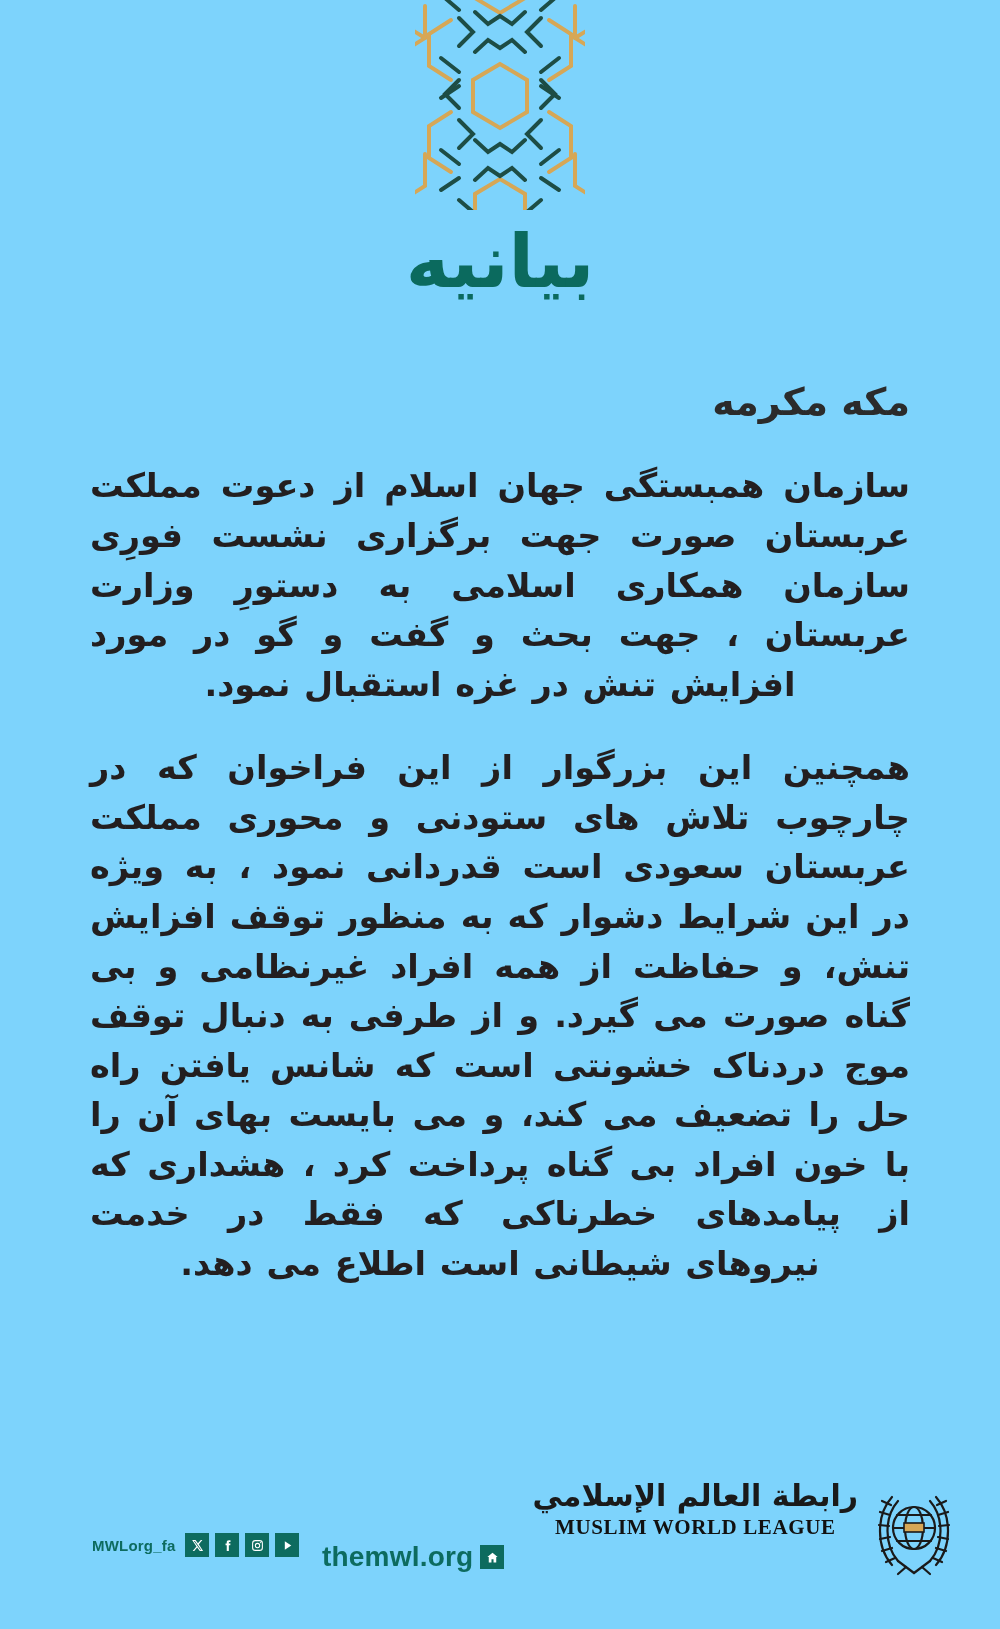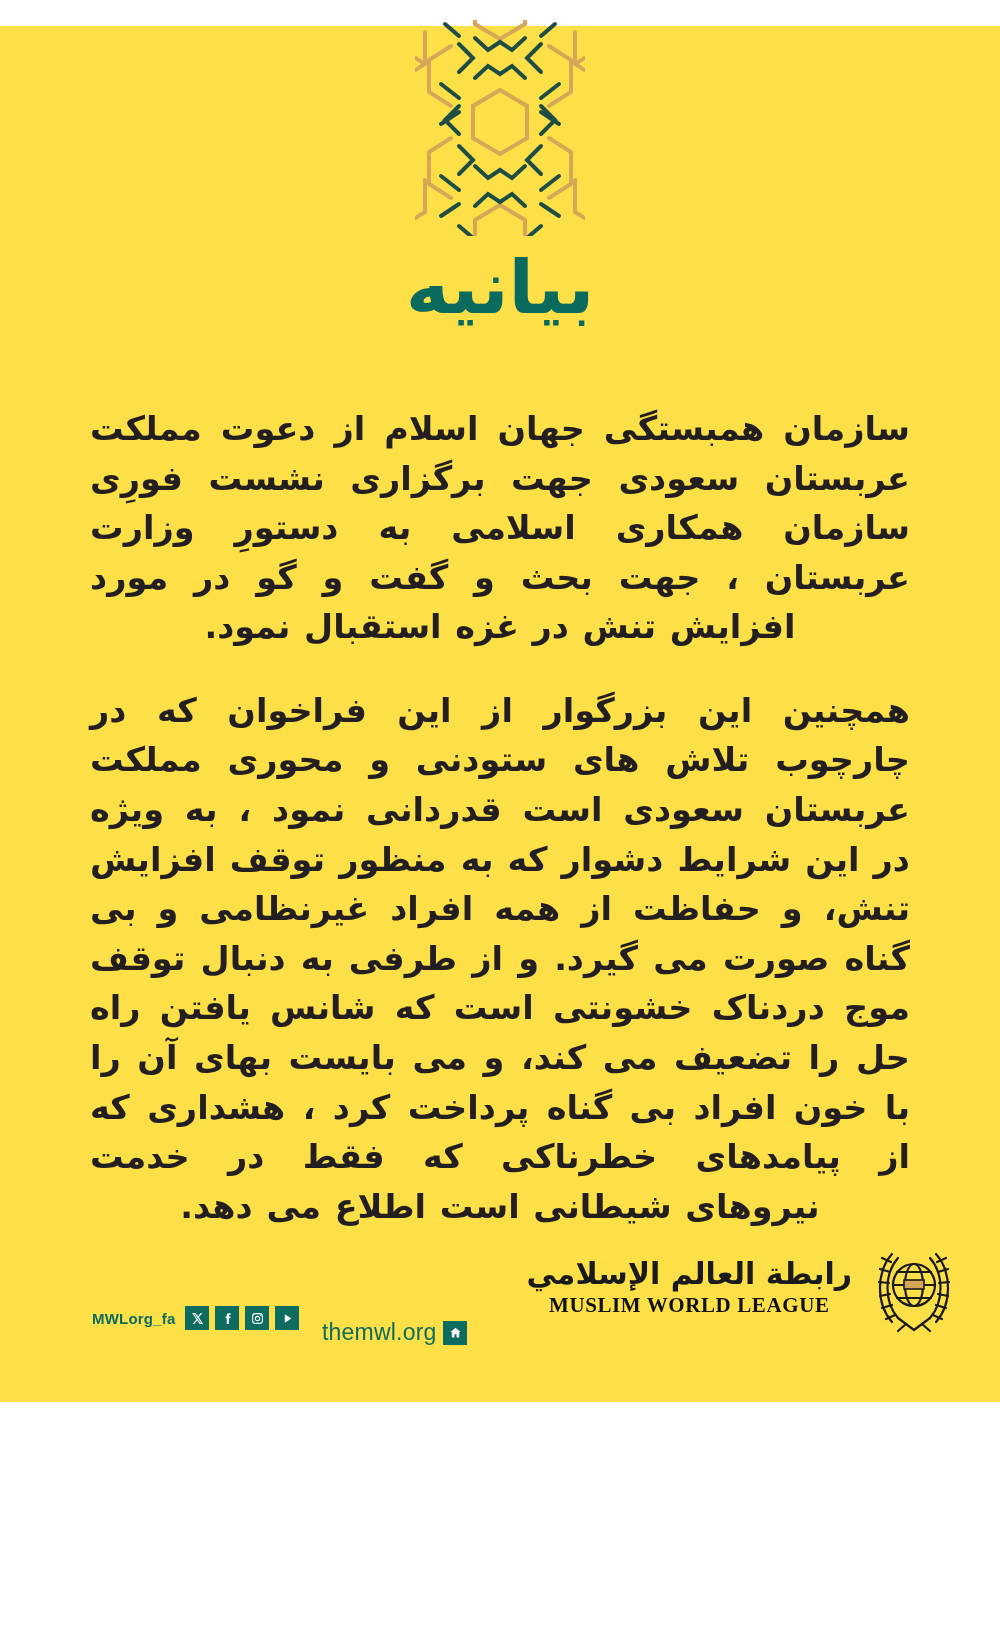--- a/index.html
+++ b/index.html
@@ -4,25 +4,24 @@
 <style>
   html,body{margin:0;padding:0;}
   body{
     width:1000px;height:1629px;
     background:#ffffff;
     font-family:"DejaVu Sans","Liberation Sans",sans-serif;
     overflow:hidden;
     position:relative;
   }
   .page{
-    width:1000px;height:1376px;
+    width:1000px;height:1629px;
     position:relative;
     box-sizing:border-box;
-    background:#fde047;
-    margin-top:26px;
+    background:#7dd3fc;
   }
 
   
   .ornament{
     position:absolute;
     top:-6px;left:0;right:0;
     height:216px;
     display:flex;justify-content:center;align-items:flex-start;
   }
   .ornament svg{display:block;}
@@ -97,29 +96,29 @@
     color:#fff;
   }
   .sq svg{display:block;}
   .web-group{
     position:absolute;
     left:322px;bottom:8px;
     display:flex;align-items:center;gap:7px;
   }
   .weburl{
     color:#0d6b5f;
-    font-size:23px;
-    font-weight:400;
+    font-size:28px;
+    font-weight:700;
     font-family:"Liberation Sans",sans-serif;
     letter-spacing:.2px;
   }
   .logo-group{
     position:absolute;
-    right:40px;bottom:16px;
-    display:flex;align-items:center;gap:16px;
+    right:40px;bottom:0px;
+    display:flex;gap:10px;
     direction:ltr;
   }
   .logo-text{
     display:flex;flex-direction:column;align-items:center;gap:4px;
   }
   .logo-ar{
     font-size:30px;color:#1a1a1a;font-weight:700;direction:rtl;
     line-height:1;font-family:"DejaVu Sans",sans-serif;
   }
   .logo-en{
@@ -186,21 +185,22 @@
         <path d="M144 196 L126 184"></path>
         <path d="M44 206 L58 218"></path>
         <path d="M126 206 L112 218"></path>
       </g>
     </svg>
   </div>
 
   <div class="title">بیانیه</div>
 
   <div class="content">
-    <p class="para">سازمان همبستگی جهان اسلام از دعوت مملکت عربستان سعودی جهت برگزاری نشست فورِی سازمان همکاری اسلامی به دستورِ وزارت عربستان ، جهت بحث و گفت و گو در مورد افزایش تنش در غزه استقبال نمود.</p>
+    <div class="salutation">مکه مکرمه</div>
+    <p class="para">سازمان همبستگی جهان اسلام از دعوت مملکت عربستان صورت جهت برگزاری نشست فورِی سازمان همکاری اسلامی به دستورِ وزارت عربستان ، جهت بحث و گفت و گو در مورد افزایش تنش در غزه استقبال نمود.</p>
     <p class="para last">همچنین این بزرگوار از این فراخوان که در چارچوب تلاش های ستودنی و محوری مملکت عربستان سعودی است قدردانی نمود ، به ویژه در این شرایط دشوار که به منظور توقف افزایش تنش، و حفاظت از همه افراد غیرنظامی و بی گناه صورت می گیرد. و از طرفی به دنبال توقف موج دردناک خشونتی است که شانس یافتن راه حل را تضعیف می کند، و می بایست بهای آن را با خون افراد بی گناه پرداخت کرد ، هشداری که از پیامدهای خطرناکی که فقط در خدمت نیروهای شیطانی است اطلاع می دهد.</p>
   </div>
 
   <div class="footer">
 
     <div class="social-group">
       <span class="handle">MWLorg_fa</span>
 
       <a class="sq">
         <svg width="13" height="13" viewBox="0 0 24 24" fill="#fff">

